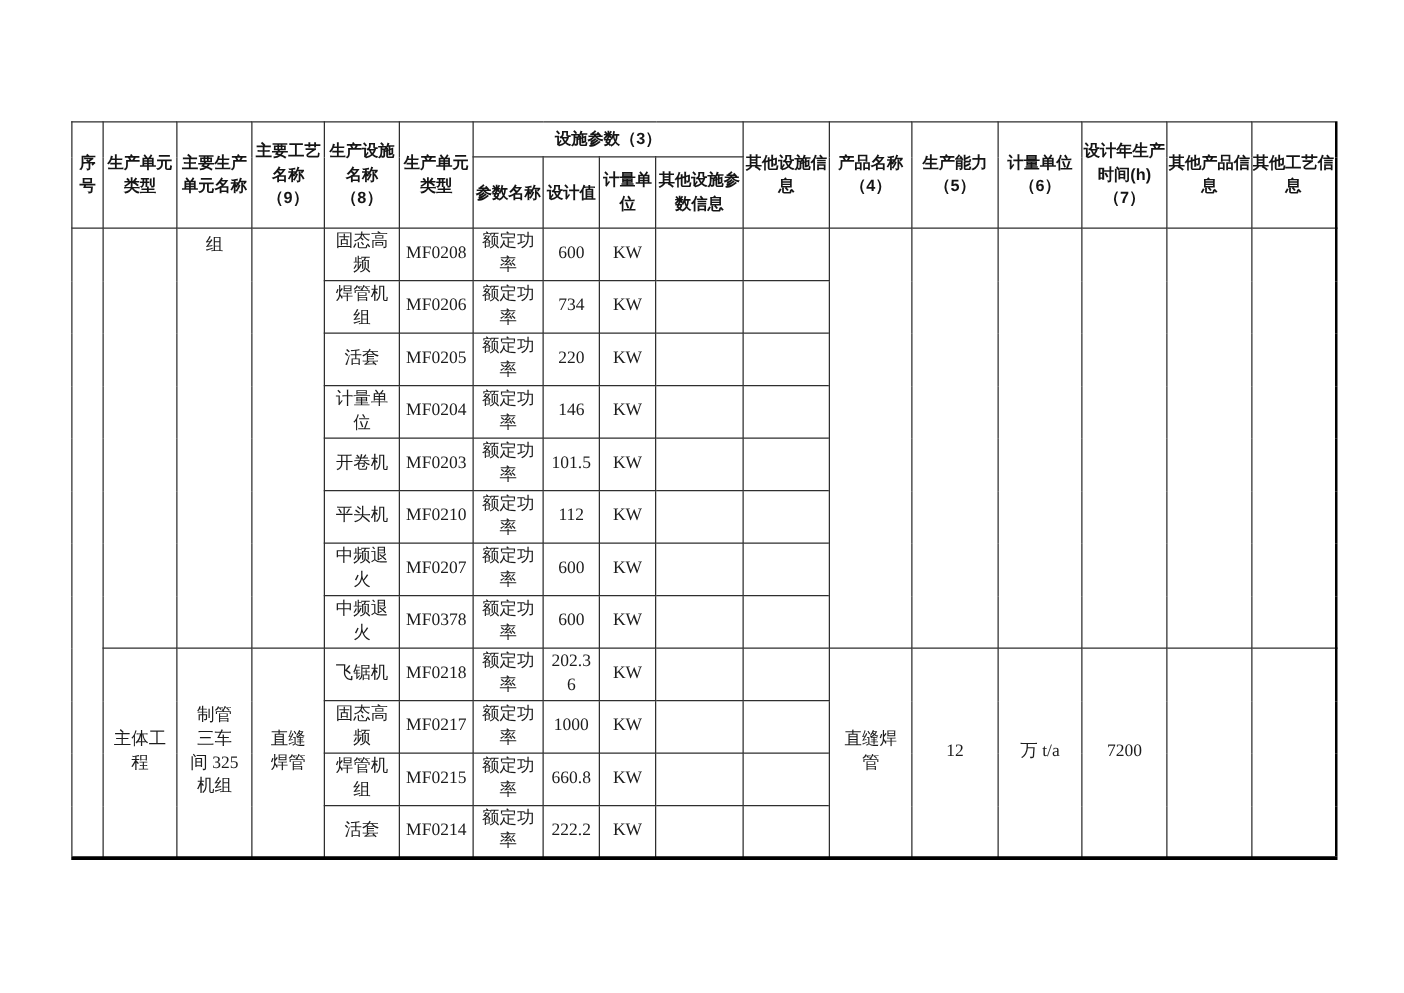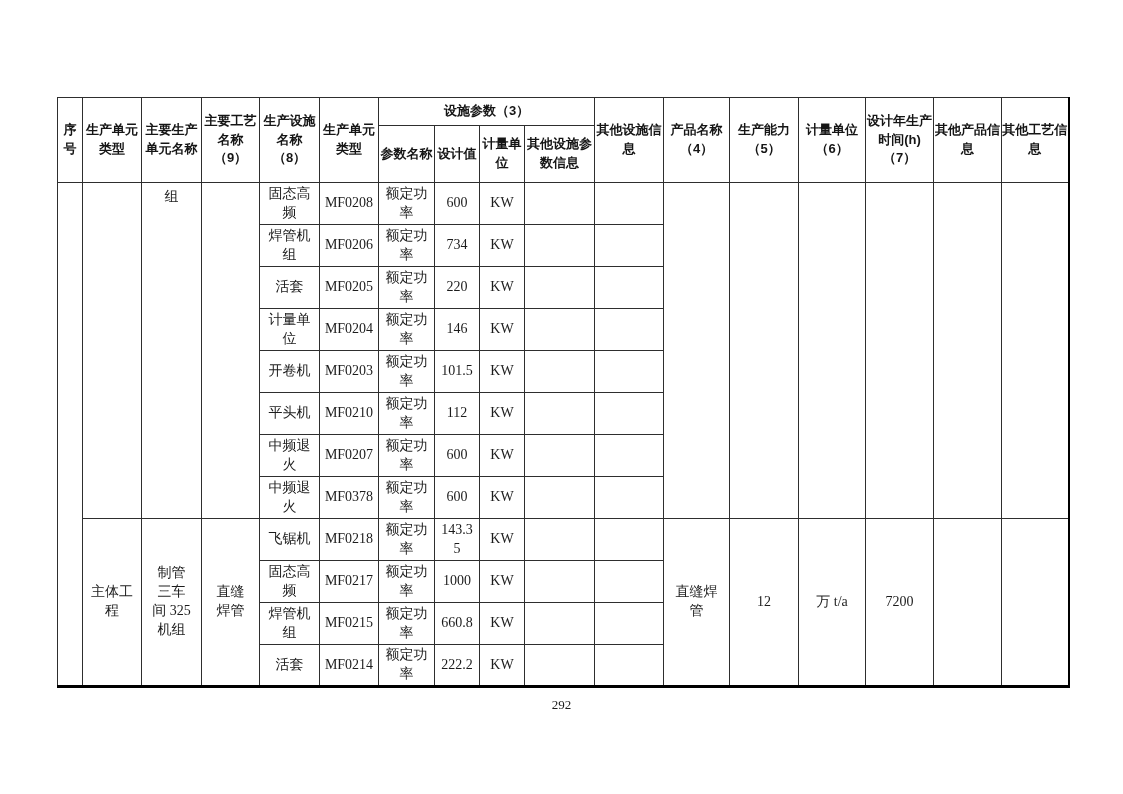--- a/index.html
+++ b/index.html
@@ -193,21 +193,21 @@
       <td></td>
     </tr>
 
     <tr class="drow">
       <td rowspan="4">主体工程</td>
       <td rowspan="4" class="narrow">制管三车间 325 机组</td>
       <td rowspan="4" class="narrow">直缝焊管</td>
       <td>飞锯机</td>
       <td>MF0218</td>
       <td>额定功率</td>
-      <td class="val">143.35</td>
+      <td class="val">202.36</td>
       <td>KW</td>
       <td></td>
       <td></td>
       <td rowspan="4" class="narrow">直缝焊管</td>
       <td rowspan="4">12</td>
       <td rowspan="4">万 t/a</td>
       <td rowspan="4">7200</td>
       <td rowspan="4"></td>
       <td rowspan="4"></td>
     </tr>
@@ -234,14 +234,13 @@
       <td>MF0214</td>
       <td>额定功率</td>
       <td class="val">222.2</td>
       <td>KW</td>
       <td></td>
       <td></td>
     </tr>
   </tbody>
     </table>
 
-  <div class="page-number">292</div>
 </div>
 
 </body></html>

